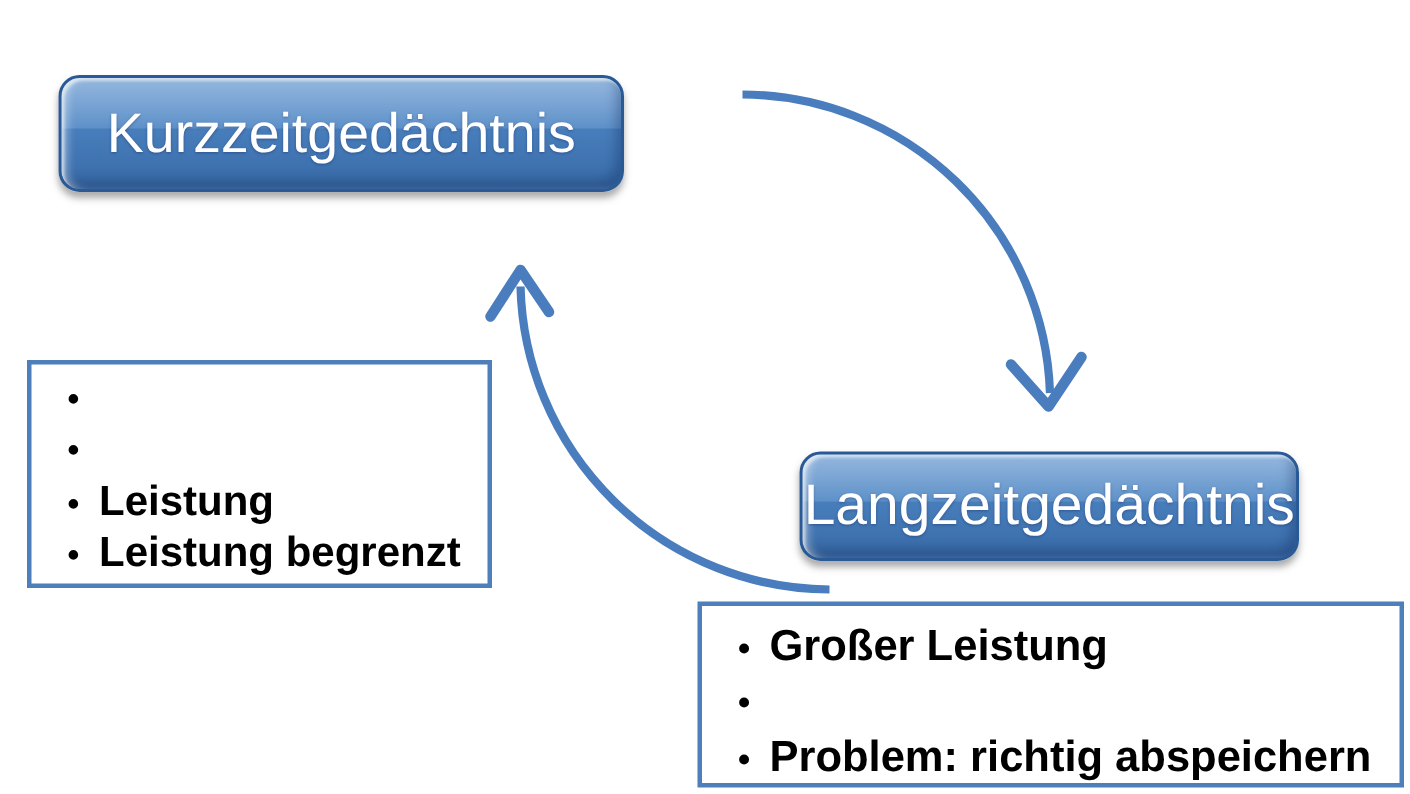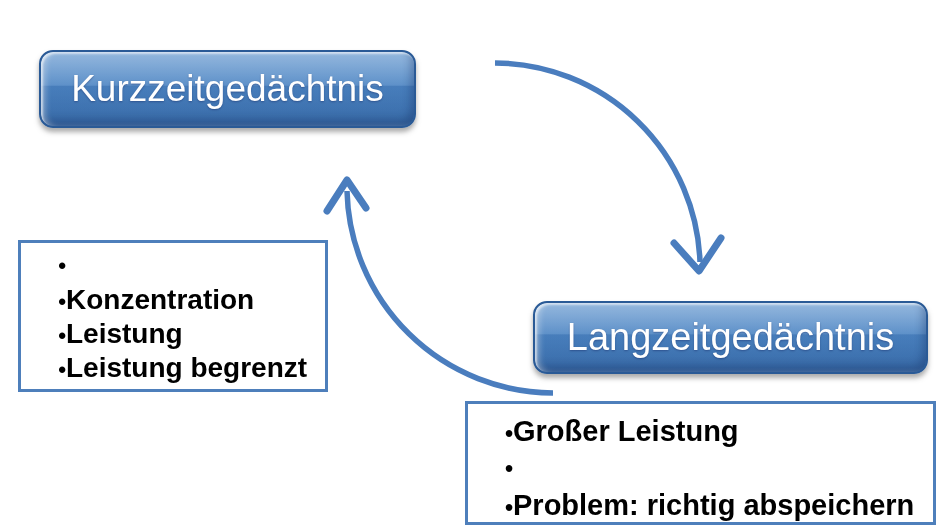--- a/index.html
+++ b/index.html
@@ -3,21 +3,20 @@
 <meta charset="utf-8">
 <style>
   html, body { margin: 0; padding: 0; background: #ffffff; }
   .canvas {
     position: relative;
     width: 940px;
     height: 529px;
     background: #ffffff;
     overflow: hidden;
     font-family: "Liberation Sans", sans-serif;
-    text-align: right;
   }
   .arrows-layer {
     position: absolute;
     left: 0; top: 0;
     width: 940px; height: 529px;
     pointer-events: none;
   }
   .node-btn {
     position: absolute;
     display: flex;
@@ -32,21 +31,21 @@
       linear-gradient(180deg, #5b91cc 0%, #4a83c2 50%, #3f74b2 80%, #3a6da9 100%);
     box-shadow:
       inset 2px 2px 2px rgba(255,255,255,0.55),
       inset 6px 0 6px -2px rgba(255,255,255,0.40),
       inset -3px -6px 8px rgba(10,30,80,0.32),
       0 4px 5px rgba(90,90,90,0.50);
     text-shadow: 0 1px 2px rgba(0,0,60,0.30);
     white-space: nowrap;
   }
   .node-btn.short-term { left: 39px; top: 50px; width: 377px; height: 78px; font-size: 37px; }
-  .node-btn.long-term  { left: 533px; top: 301px; width: 395px; height: 73px; font-size: 38px; }
+  .node-btn.long-term  { left: 533px; top: 301px; width: 333px; height: 73px; font-size: 38px; }
 
   .detail-box {
     position: absolute;
     background: #ffffff;
     border: 3px solid #4e7fbb;
     box-sizing: border-box;
     color: #000000;
     font-weight: bold;
   }
   .detail-box.short-term-box {
@@ -92,21 +91,20 @@
   <div class="node-btn long-term">
     <span>Langzeitgedächtnis</span>
   </div>
 
   <div class="detail-box short-term-box">
     <div class="row">
       <span class="bullet">•</span>
     </div>
     <div class="row">
       <span class="bullet">•</span>
-      <span>Konzentration</span>
     </div>
     <div class="row">
       <span class="bullet">•</span>
       <span>Leistung</span>
     </div>
     <div class="row">
       <span class="bullet">•</span>
       <span>Leistung begrenzt</span>
     </div>
   </div>

